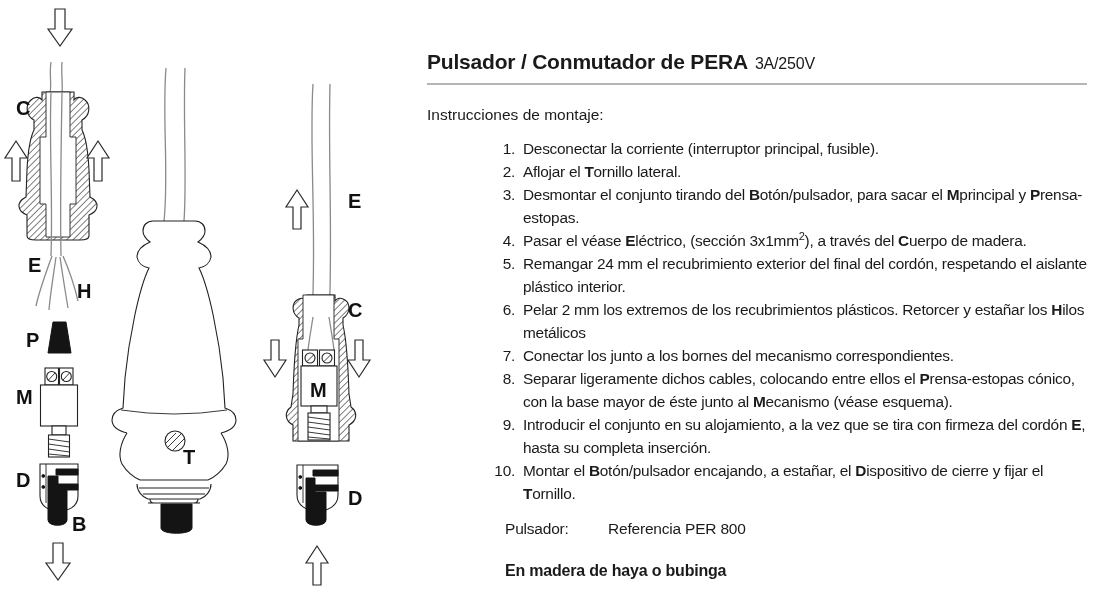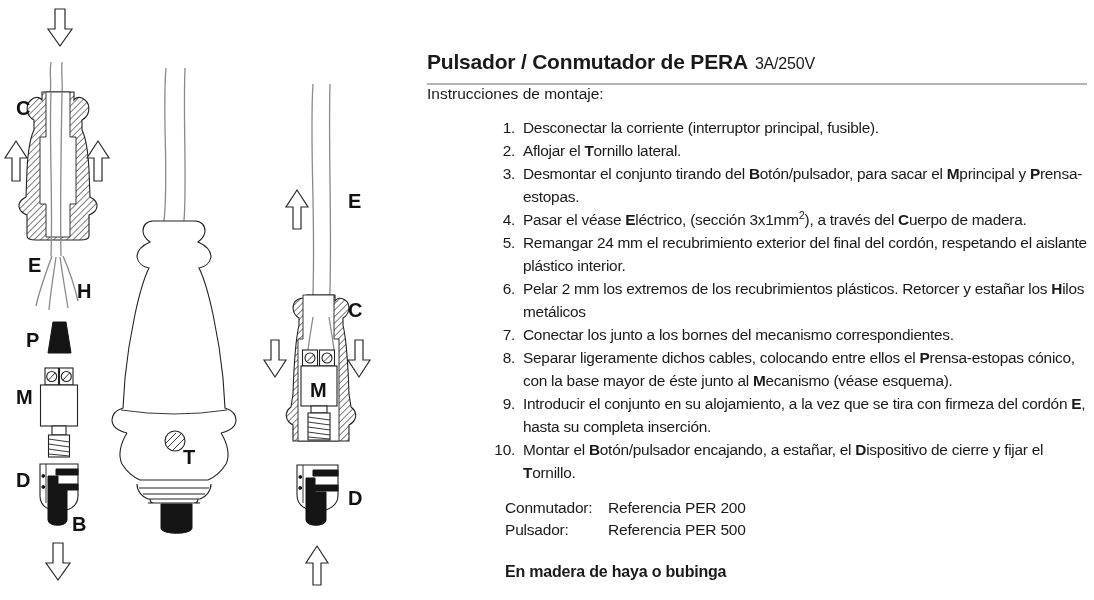--- a/index.html
+++ b/index.html
@@ -14,21 +14,21 @@
   svg .black{fill:#141414;stroke:#141414;stroke-width:1;stroke-linejoin:round;}
   svg .arrow{fill:#fff;stroke:#2a2a2a;stroke-width:1.2;stroke-linejoin:miter;}
   svg .lbl{font-family:"Liberation Sans",sans-serif;font-weight:bold;font-size:20px;fill:#111;}
   svg .thin{stroke:#222;stroke-width:0.9;fill:none;}
 
   .content{position:absolute;left:427px;top:0;width:660px;}
   .title-row{margin-top:50px;white-space:nowrap;}
   .title{font-size:21px;font-weight:bold;letter-spacing:-0.2px;}
   .rating{font-size:16px;font-weight:normal;margin-left:7px;letter-spacing:-0.2px;}
   .rule{border:none;border-top:2px solid #b5b5b5;margin:9px 0 0 0;}
-  .intro{font-size:15.5px;}
+  .intro{margin-top:21px;font-size:15.5px;}
   ol.ilist{list-style:none;margin:13px 0 0 0;padding:0;}
   ol.ilist li{position:relative;padding-left:96px;font-size:15.4px;line-height:23px;
               letter-spacing:-0.25px;}
   ol.ilist .num{position:absolute;left:54px;width:34px;text-align:right;}
   .b{font-weight:bold;}
   ol.ilist sup{font-size:11px;line-height:0;}
   .refs{margin:13px 0 0 78px;font-size:15.5px;line-height:22px;letter-spacing:-0.2px;}
   .ref-label{display:inline-block;width:103px;}
   .footer{margin:22px 0 0 78px;font-size:16px;font-weight:bold;letter-spacing:-0.2px;}
 </style>
@@ -172,18 +172,17 @@
         <li><span class="num">3.</span><span>Desmontar el conjunto tirando del </span><span class="b">B</span><span>otón/pulsador, para sacar el </span><span class="b">M</span><span>principal y </span><span class="b">P</span><span>rensa-estopas.</span></li>
         <li><span class="num">4.</span><span>Pasar el véase </span><span class="b">E</span><span>léctrico, (sección 3x1mm</span><sup>2</sup><span>), a través del </span><span class="b">C</span><span>uerpo de madera.</span></li>
         <li><span class="num">5.</span><span>Remangar 24 mm el recubrimiento exterior del final del cordón, respetando el aislante plástico interior.</span></li>
         <li><span class="num">6.</span><span>Pelar 2 mm los extremos de los recubrimientos plásticos. Retorcer y estañar los </span><span class="b">H</span><span>ilos metálicos</span></li>
         <li><span class="num">7.</span><span>Conectar los junto a los bornes del mecanismo correspondientes.</span></li>
         <li><span class="num">8.</span><span>Separar ligeramente dichos cables, colocando entre ellos el </span><span class="b">P</span><span>rensa-estopas cónico, con la base mayor de éste junto al </span><span class="b">M</span><span>ecanismo (véase esquema).</span></li>
         <li><span class="num">9.</span><span>Introducir el conjunto en su alojamiento, a la vez que se tira con firmeza del cordón </span><span class="b">E</span><span>, hasta su completa inserción.</span></li>
         <li><span class="num">10.</span><span>Montar el </span><span class="b">B</span><span>otón/pulsador encajando, a estañar, el </span><span class="b">D</span><span>ispositivo de cierre y fijar el </span><span class="b">T</span><span>ornillo.</span></li>
       </ol>
     <div class="refs">
-        <div class="ref-row"><span class="ref-label">Conmutador:</span><span class="ref-value">Referencia PER 200</span></div>
-        <div class="ref-row"><span class="ref-label">Pulsador:</span><span class="ref-value">Referencia PER 500</span></div>
+        <div class="ref-row"><span class="ref-label">Pulsador:</span><span class="ref-value">Referencia PER 800</span></div>
       </div>
     <div class="footer">En madera de haya o bubinga</div>
   </div>
 </div>
 
 </body></html>

